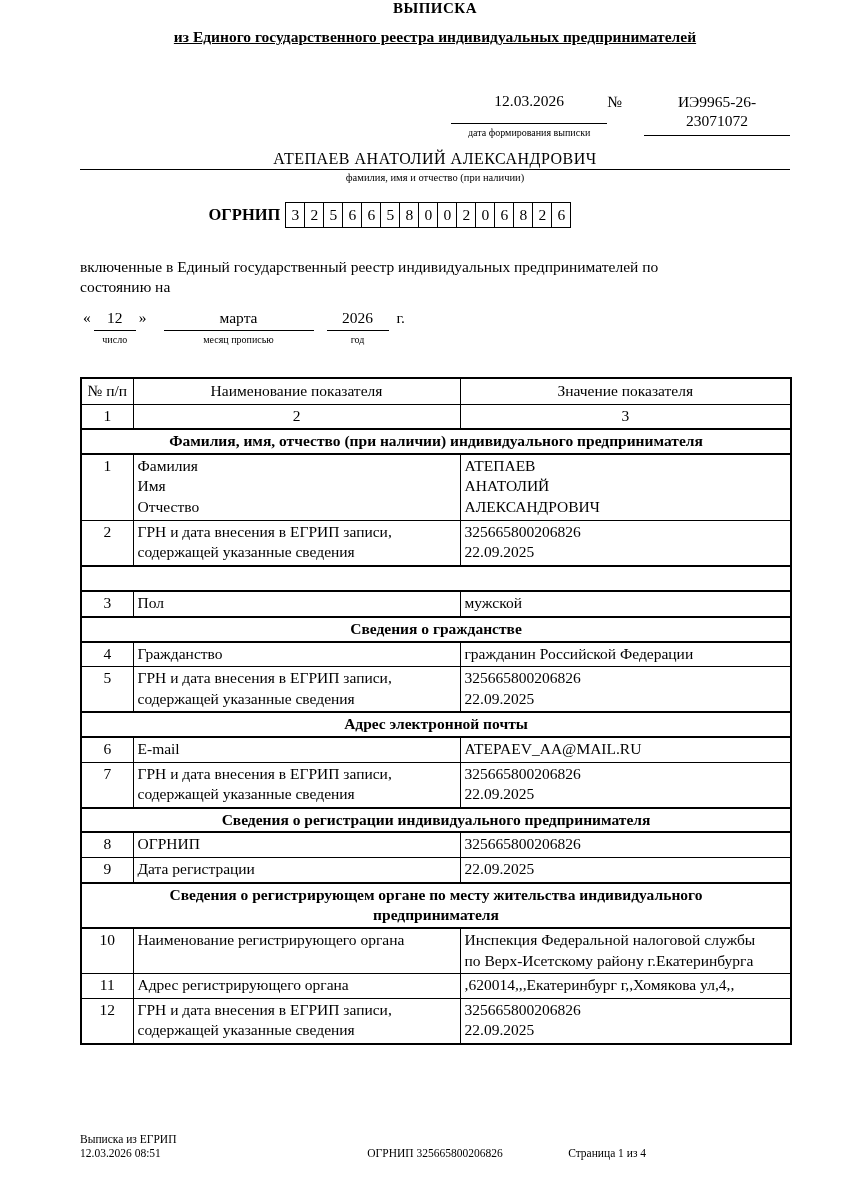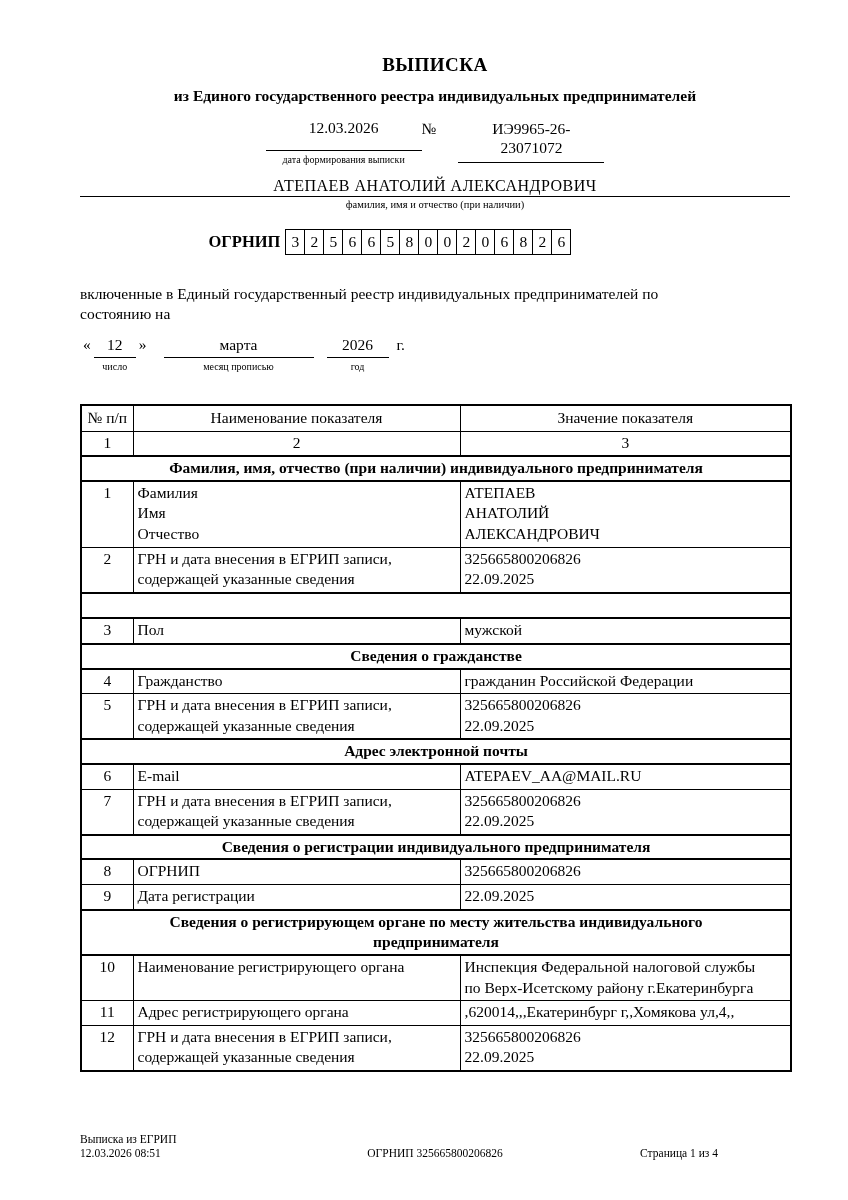--- a/index.html
+++ b/index.html
@@ -7,24 +7,24 @@
   .page {
     position:relative;
     width:848px; height:1200px;
     background:#fff;
     color:#000;
     font-family:"Liberation Serif", serif;
     overflow:hidden;
   }
   .content { padding:0 58px 0 80px; }
 
-  .doc-title { padding-top:54px; text-align:center; font-weight:bold; font-size:19px; letter-spacing:0.5px; }
-  .doc-subtitle { margin-top:11px; text-align:center; font-weight:bold; font-size:15.5px; }
-
-  .meta-row { margin-top:14px; display:flex; justify-content:center; align-items:flex-start; }
+  .doc-title { text-align:center; font-weight:bold; font-size:15px; letter-spacing:0.5px; }
+  .doc-subtitle { margin-top:11px; text-align:center; font-weight:bold; font-size:15.5px;text-decoration:underline; }
+
+  .meta-row { margin-top:46px; display:flex; justify-content:flex-end; align-items:flex-start; }
   .date-block { width:156px; text-align:center; }
   .date-value { font-size:15.5px; padding-bottom:13px; border-bottom:1px solid #000; }
   .small-caption { font-size:10px; padding-top:3px; }
   .num-block { display:flex; align-items:flex-start; }
   .num-sign { font-size:15.5px; margin-right:22px; margin-top:1px; }
   .num-value { width:146px; text-align:center; font-size:15.5px; line-height:1.25; border-bottom:1px solid #000; padding-bottom:4px; }
 
   .intro { margin-top:47px; font-size:15.5px; }
 
   .name-block { margin-top:12px; text-align:center; }
@@ -64,21 +64,21 @@
   }
   tr.t-head td { text-align:center; padding:2px 4px; }
   tr.t-colnum td { text-align:center; }
   tr.t-section td { font-weight:bold; text-align:center; border-top:2px solid #000; border-bottom:2px solid #000; padding:1px 8px; }
   tr.t-empty td { height:19px; border-top:2px solid #000; border-bottom:2px solid #000; }
   td.c-num { text-align:center; }
 
   .footer { position:absolute; left:80px; right:58px; top:1132px; display:flex; align-items:flex-end; font-size:11.5px; line-height:1.25; }
   .footer-left { flex:1; text-align:left; }
   .footer-center { flex:1.2; text-align:center; }
-  .footer-right { flex:1; text-align:center; }
+  .footer-right { flex:1; text-align:left; }
 </style>
 </head>
 <body>
 
 <div class="page">
   <div class="content">
 
     <div class="doc-title">ВЫПИСКА</div>
     <div class="doc-subtitle">из Единого государственного реестра индивидуальных предпринимателей</div>
 

